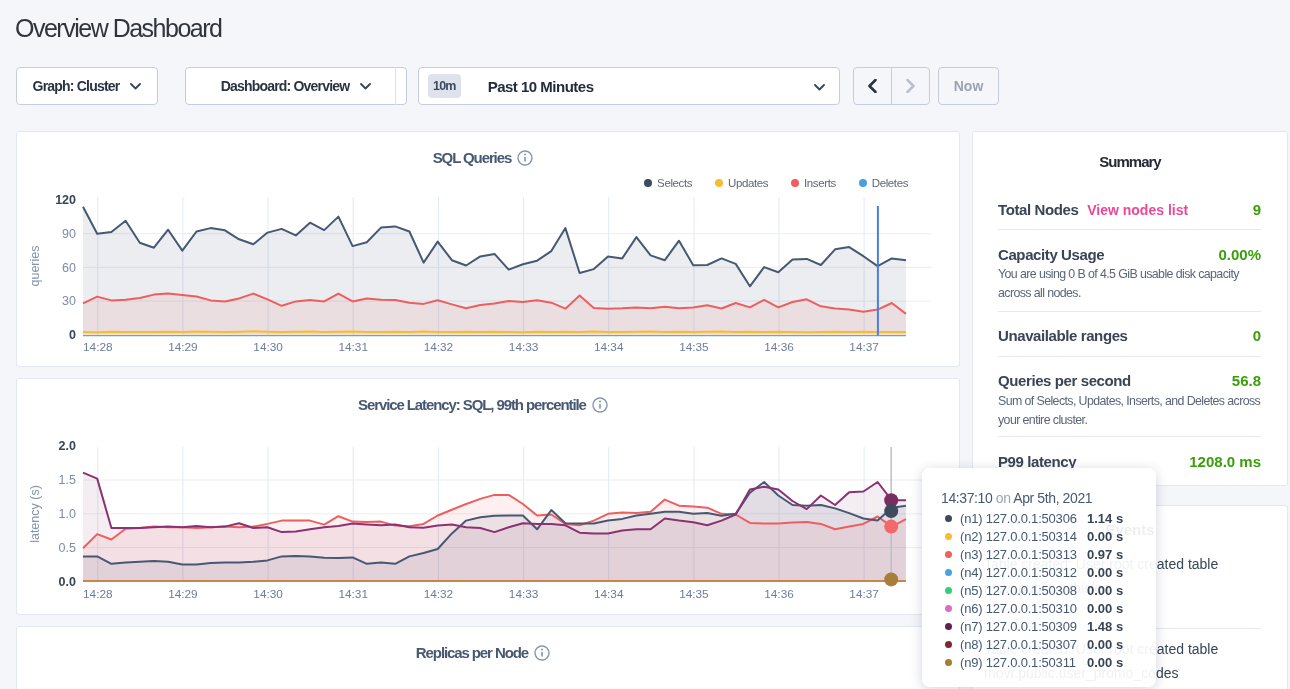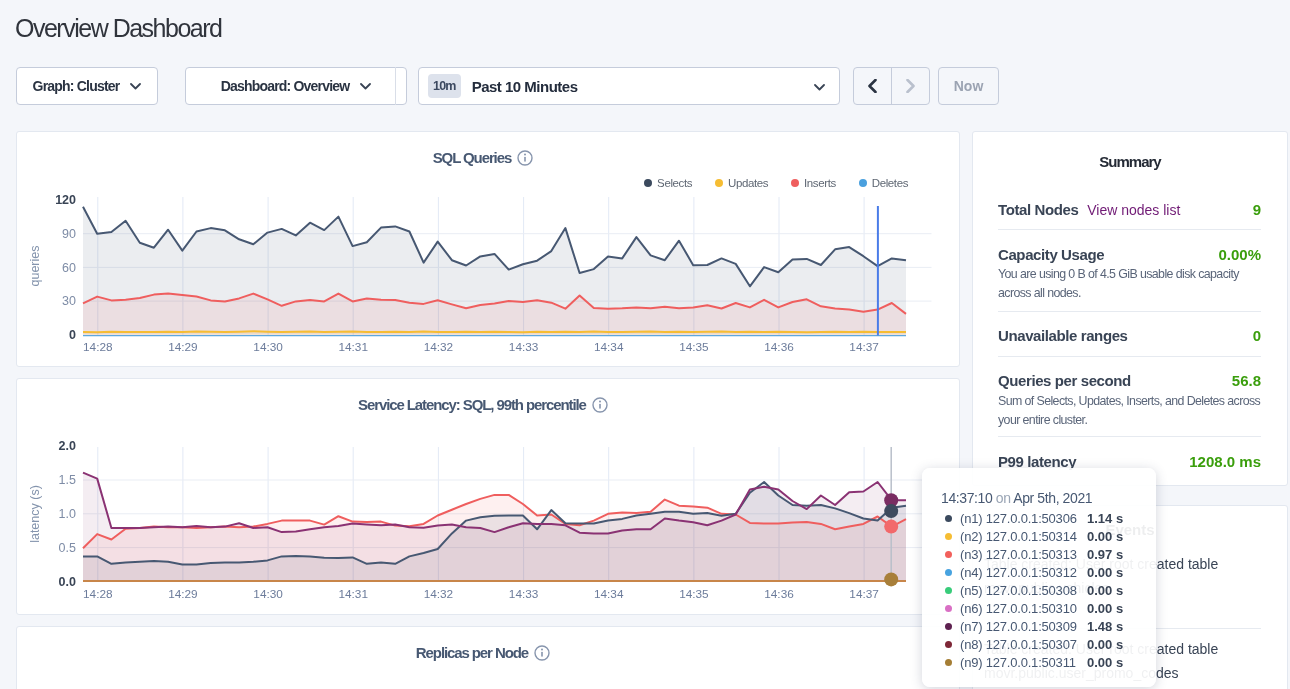--- a/index.html
+++ b/index.html
@@ -9,21 +9,21 @@
 .card { position:absolute; background:#fff; border:1px solid #e3e8f0; border-radius:3px; }
 .ctitle { text-align:center; font-size:15px; font-weight:bold; color:#475872; padding-top:17px; letter-spacing:-1.1px; padding-right:10px; }
 .legend { position:absolute; top:45px; right:51px; display:flex; gap:23px; align-items:center; font-size:11.5px; color:#5f6773; letter-spacing:-0.4px;text-align:center; }
 .legend .it { display:flex; align-items:center; gap:5px; }
 .ldot { width:8px; height:8px; border-radius:50%; display:inline-block; }
 .srow { position:absolute; left:25px; right:26px; display:flex; justify-content:space-between; align-items:baseline; }
 .slab { font-size:15px; font-weight:bold; color:#394455; letter-spacing:-0.4px; }
 .sval { font-size:15px; font-weight:bold; color:#3a9e0c; }
 .sdesc { position:absolute; left:25px; right:20px; font-size:12.4px; color:#5a6579; line-height:19px; letter-spacing:-0.6px; }
 .sdiv { position:absolute; left:25px; right:26px; height:1px; background:#e6eaf0; }
-.link { color:#701a75; font-weight:normal; font-size:14px; }
+.link { color:#ec4899; font-weight:bold; font-size:14px; }
 .ev { position:absolute; left:11px; width:242px; font-size:14px; color:#394455; line-height:24px; }
 .tooltip { position:absolute; left:922px; top:468px; width:234px; height:219px; background:rgba(255,255,255,0.92); border-radius:8px; box-shadow:0 2px 12px rgba(50,60,90,0.22); z-index:10; padding:22px 0 0 19px; }
 .tthead { font-size:14px; color:#475872; margin-bottom:3px; letter-spacing:-0.4px; }
 .tthead .on { color:#9aa5b5; }
 .ttrow { display:flex; align-items:center; height:18px; }
 .ttdot { width:7px; height:7px; border-radius:50%; margin-left:4px; flex:none; }
 .ttlab { font-size:13px; color:#475872; margin-left:8px; width:127px; letter-spacing:-0.2px; }
 .ttval { font-size:13px; font-weight:bold; color:#394455; }
 </style></head>
 <body>
@@ -32,21 +32,21 @@
 <div class="btn" style="left:16px; width:142px;">Graph: Cluster <svg width="11" height="7" viewBox="0 0 11 7">
       <polyline points="1,1 5.5,5.5 10,1" fill="none" stroke="#394455" stroke-width="1.8" stroke-linecap="round" stroke-linejoin="round"></polyline>
     </svg></div>
 <div class="btn" style="left:185px; width:222px;">Dashboard: Overview <svg width="11" height="7" viewBox="0 0 11 7">
       <polyline points="1,1 5.5,5.5 10,1" fill="none" stroke="#394455" stroke-width="1.8" stroke-linecap="round" stroke-linejoin="round"></polyline>
     </svg></div>
 <div class="vsep"></div>
 
 <div class="btn" style="left:418px; width:422px; justify-content:flex-start; padding:0 14px 0 9px;">
   <span style="background:#dde2ec; border-radius:4px; height:24px; line-height:24px; padding:0 5px; font-size:12.5px; color:#3c4960;">10m</span>
-  <span style="font-size:15px; color:#242d3d; margin-left:0; letter-spacing:-0.5px;">Past 10 Minutes</span>
+  <span style="font-size:15px; color:#242d3d; margin-left:16px; letter-spacing:-0.5px;">Past 10 Minutes</span>
   <span style="margin-left:auto;"><svg width="11" height="7" viewBox="0 0 11 7">
         <polyline points="1,1 5.5,5.5 10,1" fill="none" stroke="#394455" stroke-width="1.8" stroke-linecap="round" stroke-linejoin="round"></polyline>
       </svg></span>
 </div>
 
 <div class="abs" style="left:853px; top:67px; width:77px; height:38px; border:1px solid #c5ccdb; border-radius:4px; display:flex;">
   <div style="width:38px; display:flex; align-items:center; justify-content:center; border-right:1px solid #c5ccdb;">
       <svg width="9" height="14" viewBox="0 0 9 14">
         <polyline points="7.5,1 1.5,7 7.5,13" fill="none" stroke="#2a3342" stroke-width="2.6" stroke-linecap="round" stroke-linejoin="round"></polyline>
       </svg>

